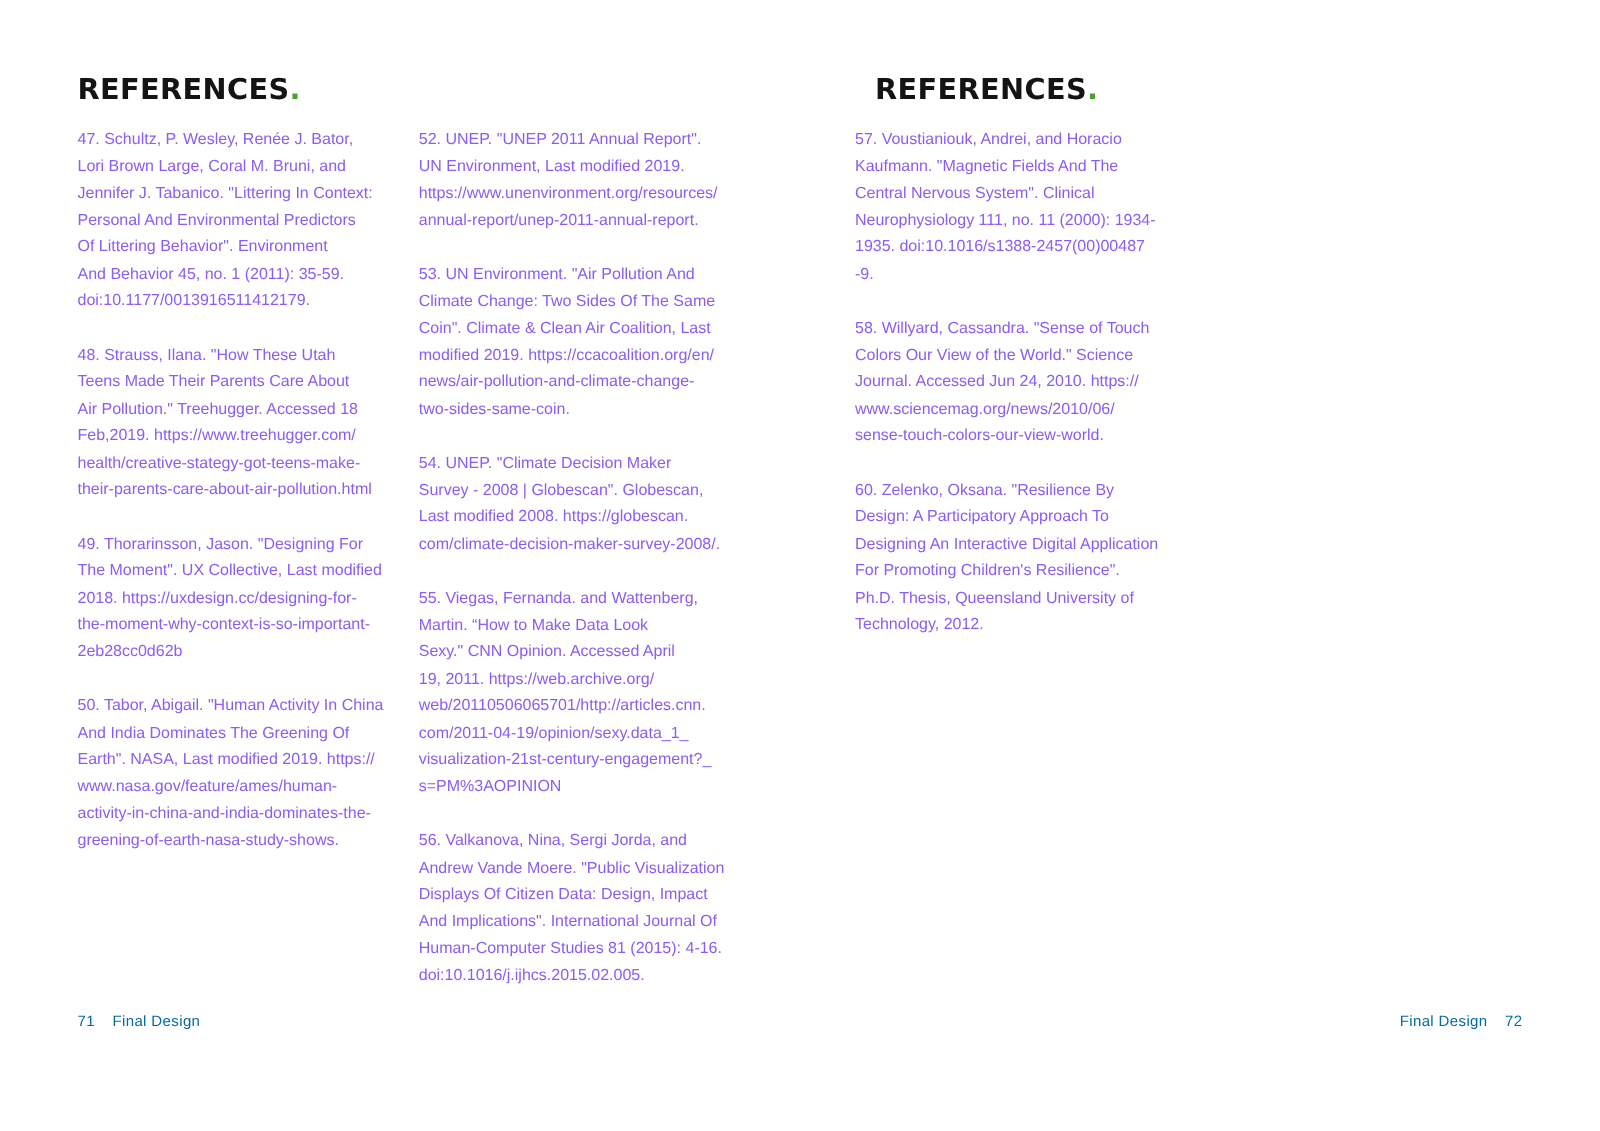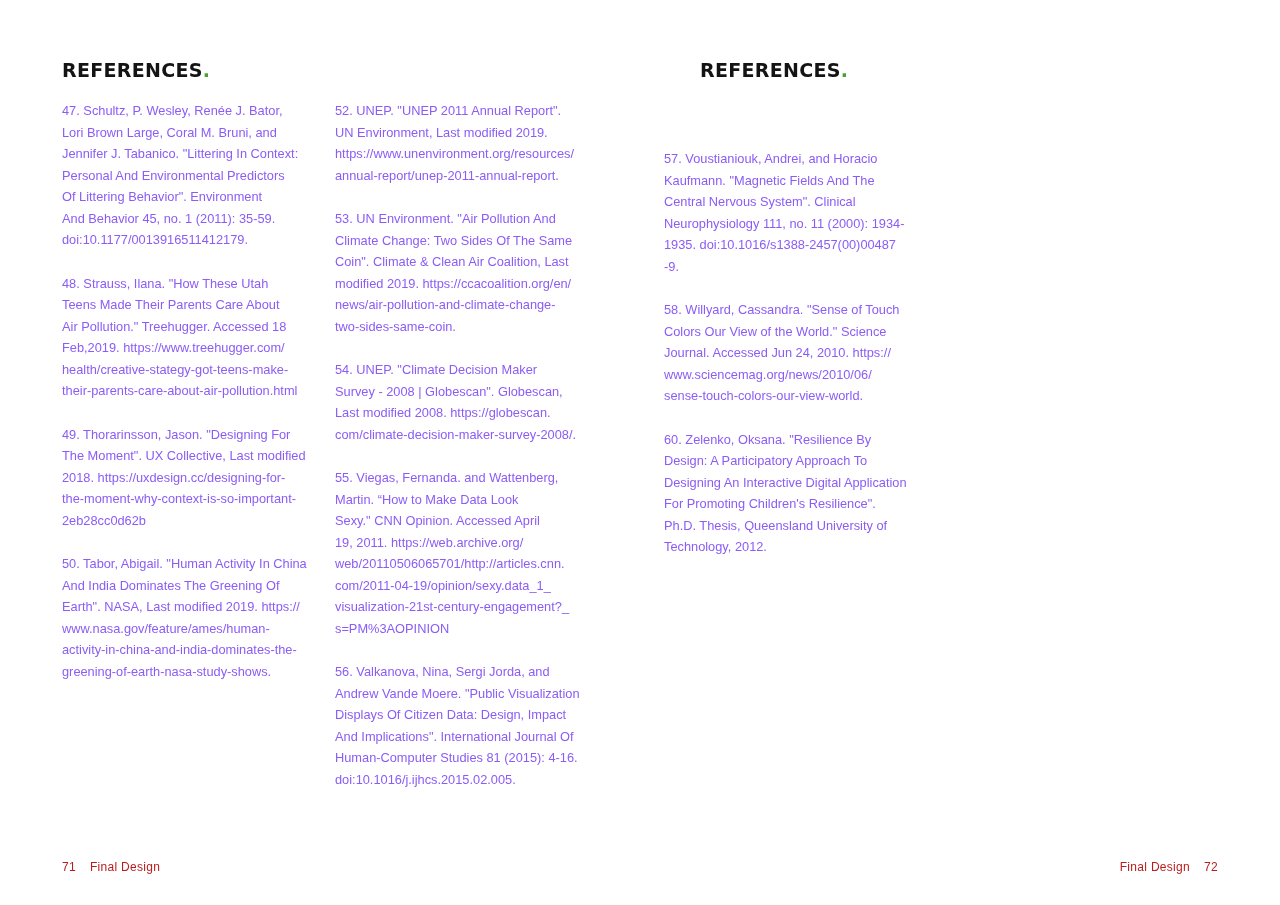--- a/index.html
+++ b/index.html
@@ -18,53 +18,53 @@
     position: absolute;
     inset: 0;
     background: #ffffff;
   }
   .page-heading {
     position: absolute;
     top: 59px;
     margin: 0;
     font-family: "DejaVu Sans", "Liberation Sans", sans-serif;
     font-weight: 800;
-    font-size: 19px;
+    font-size: 23px;
     letter-spacing: 0.3px;
     color: #141414;
   }
   .page-heading .accent-dot {
     color: #4BA032;
   }
   .heading-left  { left: 62px; }
   .heading-right { left: 700px; }
 
   .refs-col {
     position: absolute;
     top: 100px;
     width: 280px;
   }
   .col-1 { left: 62px; }
   .col-2 { left: 335px; }
-  .col-3 { left: 664px; margin-top: 48px; }
+  .col-3 { left: 684px; }
 
   .ref {
     margin: 0 0 22px 0;
     font-size: 12.8px;
     line-height: 21.5px;
     color: #8b5cf6;
     white-space: pre-line;
   }
 
   .footer {
     position: absolute;
-    top: 860px;
+    top: 810px;
     font-size: 12px;
     letter-spacing: 0.3px;
-    color: #b91c1c;
+    color: #0369a1;
   }
   .footer-left  { left: 62px; }
   .footer-right { right: 62px; }
   .footer span { display: inline-block; }
   .footer .gap { width: 14px; }
 </style>
 </head>
 <body>
 
 <div class="spread">

